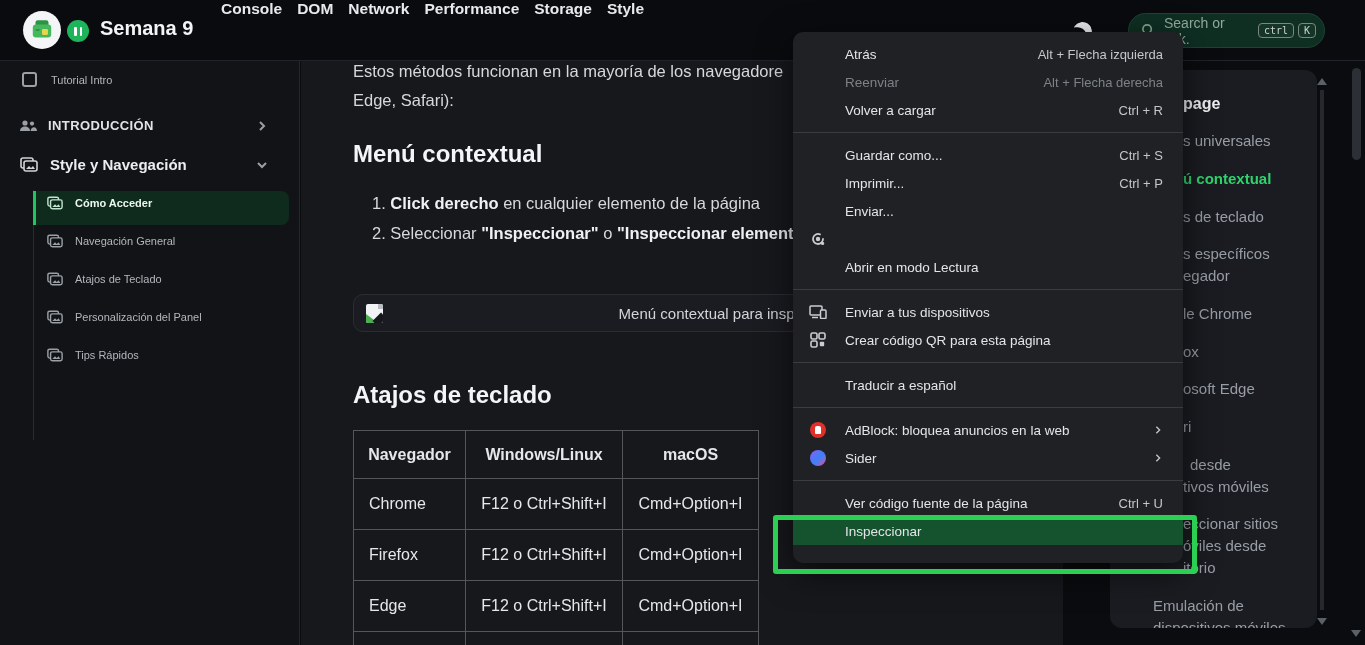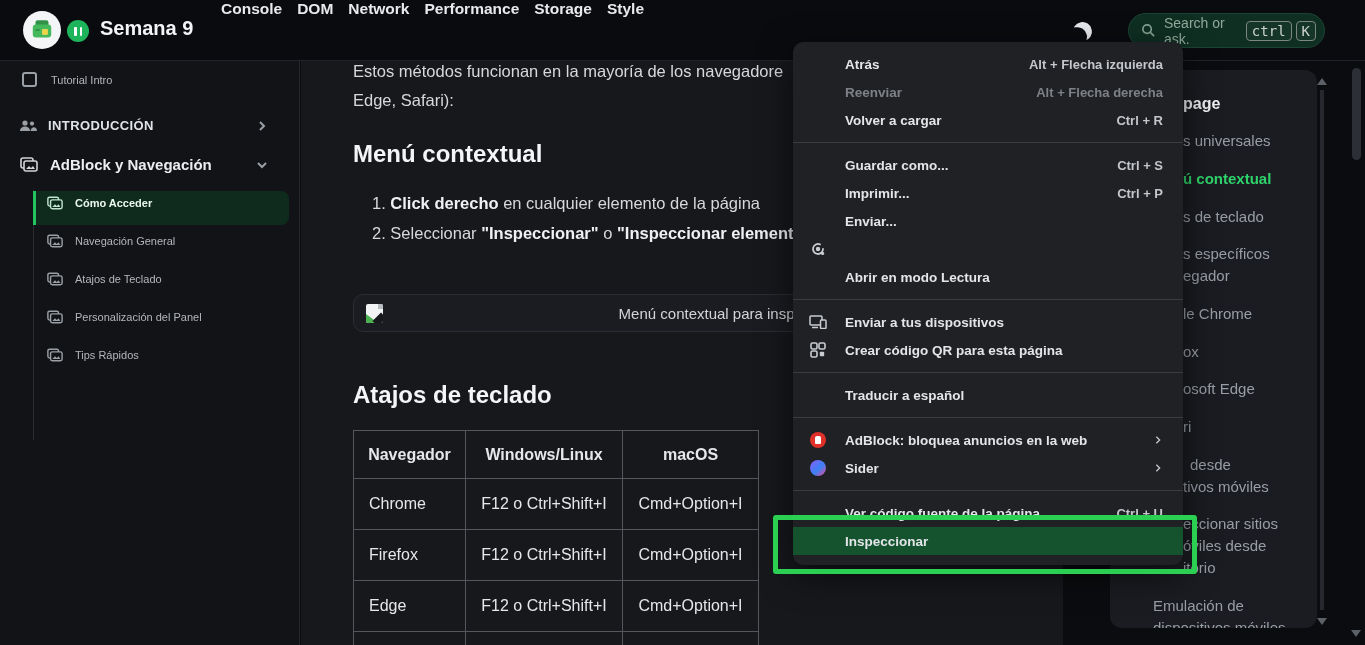--- a/index.html
+++ b/index.html
@@ -17,21 +17,21 @@
   .app-title { position:absolute; left:100px; top:17px; font-size:20px; font-weight:700; color:#f3f4f6; }
   .nav-links { position:absolute; left:221px; top:0; height:61px; display:flex; align-items:flex-start; gap:15px; }
   .nav-link { font-size:15.5px; font-weight:600; color:#e7e9ec; cursor:pointer; }
   .moon-wrap { position:absolute; left:1068px; top:17px; width:28px; height:28px; border-radius:50%;
                display:flex; align-items:center; justify-content:center; }
   .moon { width:19px; height:19px; border-radius:50%;
           box-shadow: inset -6px 4px 0 0 #e8ebef; transform:rotate(-12deg); }
   .search-pill { position:absolute; left:1128px; top:13px; width:197px; height:35px; border-radius:18px;
                  background:#0f2f23; border:1px solid #1c4434; display:flex; align-items:center; padding:0 8px 0 12px; }
   .search-pill .s-label { font-size:14px; color:#92a99c; margin-left:8px; flex:1; }
-  .kbd { font-family:"DejaVu Sans Mono", monospace; font-size:14px; color:#ccd3cd;
+  .kbd { font-family:"DejaVu Sans Mono", monospace; font-size:10px; color:#ccd3cd;
          border:1px solid #7d877f; border-radius:4px; padding:1px 5px; margin-left:4px; background:rgba(255,255,255,0.03); }
 
   
   .sidebar { position:absolute; top:61px; left:0; width:300px; height:584px;
              background:#121317; border-right:1px solid #25272b; z-index:5; }
   .side-row { position:absolute; display:flex; align-items:center; cursor:pointer; }
   .side-label { font-size:11px; color:#b3b6bc; }
   .side-label-strong { font-size:15px; font-weight:700; color:#ecedef; }
   .side-label-caps { font-size:13px; font-weight:700; letter-spacing:0.4px; color:#e0e3e7; }
   .guide-line { position:absolute; left:33px; top:129px; width:1px; height:250px; background:#2a2c31; }
@@ -72,23 +72,23 @@
   .toc-scroll-track { position:absolute; left:1320px; top:90px; width:4px; height:520px; background:#26282d; z-index:3; }
   .arrow-up, .arrow-down { position:absolute; width:0; height:0; z-index:6; cursor:pointer;
                            border-left:5px solid transparent; border-right:5px solid transparent; }
   .arrow-up { border-bottom:7px solid #5c6067; }
   .arrow-down { border-top:7px solid #5c6067; }
 
   
   .page-thumb { position:absolute; left:1352px; top:68px; width:9px; height:92px; border-radius:5px; background:#2c2f36; z-index:6; cursor:pointer; }
 
   
-  .ctx-menu { position:absolute; left:793px; top:42px; width:390px; background:#1f2124;
+  .ctx-menu { position:absolute; left:793px; top:32px; width:390px; background:#1f2124;
               border-radius:10px; box-shadow:0 10px 34px rgba(0,0,0,0.6); z-index:30;
-              padding:8px 0 10px 0;font-weight:bold; }
+              padding:8px 0 18px 0; }
   .mi { position:relative; height:28px; display:flex; align-items:center; padding:0 20px 0 52px; cursor:pointer; }
   .mi .lab { flex:1; font-size:13.5px; color:#e3e5e8; white-space:nowrap; }
   .mi .sc { font-size:13px; color:#c3c6cb; white-space:nowrap; }
   .mi.disabled .lab, .mi.disabled .sc { color:#7e8187; }
   .mi.hl { background:#14532d; }
   .mi .mi-icon { position:absolute; left:16px; top:50%; transform:translateY(-50%); width:18px; height:18px;
                  display:flex; align-items:center; justify-content:center; }
   .msep { height:1px; background:#3a3c41; margin:8px 0; }
   .sub-arrow { margin-left:10px; }
   .adb-circle { width:16px; height:16px; border-radius:50%; background:#e0302a; position:relative; }
@@ -158,21 +158,21 @@
       <svg width="12" height="12" viewBox="0 0 12 12" style="margin-left:auto; margin-right:10px;">
         <polyline points="4,2 8,6 4,10" class="chev"></polyline>
       </svg>
     </div>
     <div class="side-row" style="left:20px; top:95px; gap:12px; width:258px;">
       <svg width="18" height="15" viewBox="0 0 18 15">
         <rect x="1" y="1" width="12" height="10" rx="2" fill="none" stroke="#cfd2d6" stroke-width="1.6"></rect>
         <rect x="4" y="4" width="13" height="10" rx="2" fill="#121317" stroke="#cfd2d6" stroke-width="1.6"></rect>
         <path d="M6 12l3-3 2 2 2-2 2 3z" fill="#cfd2d6"></path>
       </svg>
-      <span class="side-label-strong">AdBlock y Navegación</span>
+      <span class="side-label-strong">Style y Navegación</span>
       <svg width="12" height="12" viewBox="0 0 12 12" style="margin-left:auto; margin-right:10px;">
         <polyline points="2,4 6,8 10,4" class="chev"></polyline>
       </svg>
     </div>
 
     <div class="guide-line"></div>
     <div class="active-row"></div>
 
     <div class="side-row" style="left:47px; top:135px; gap:12px;align-items:center;">
       <svg width="16" height="14" viewBox="0 0 18 15">

